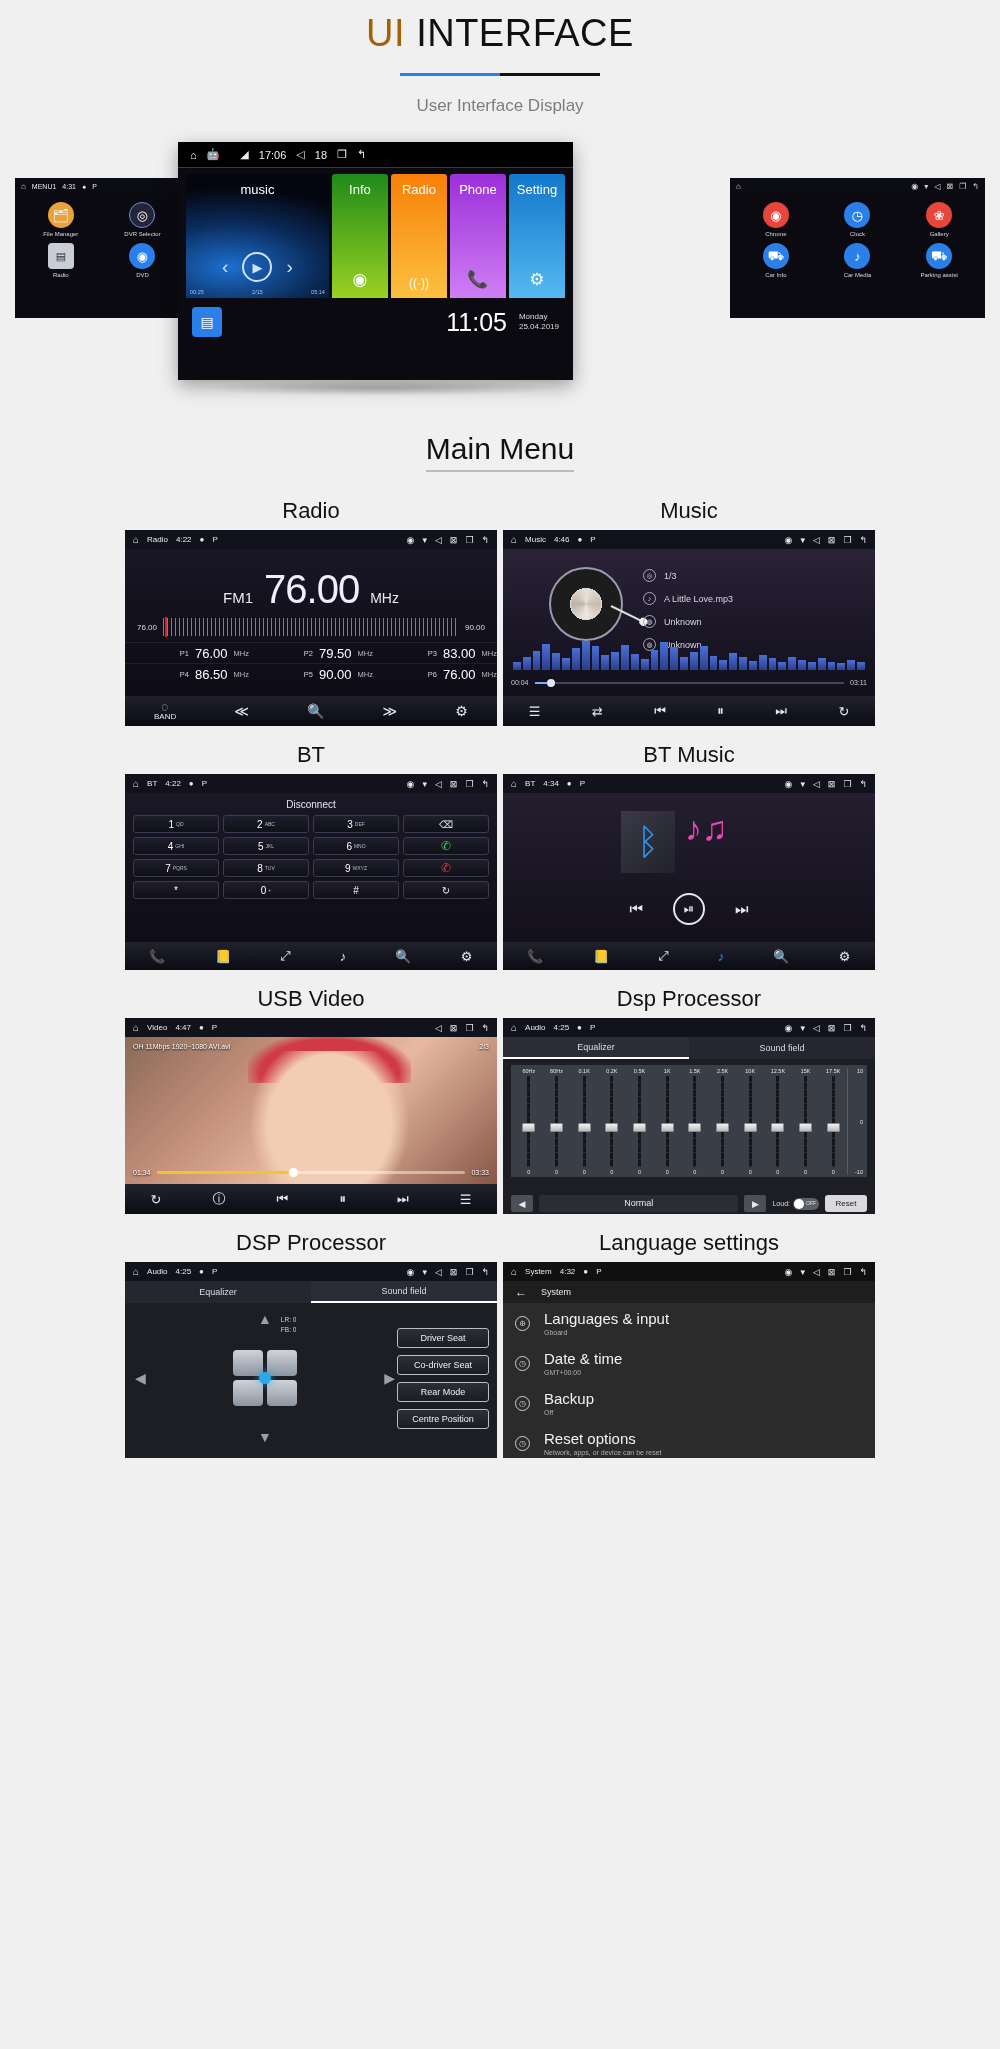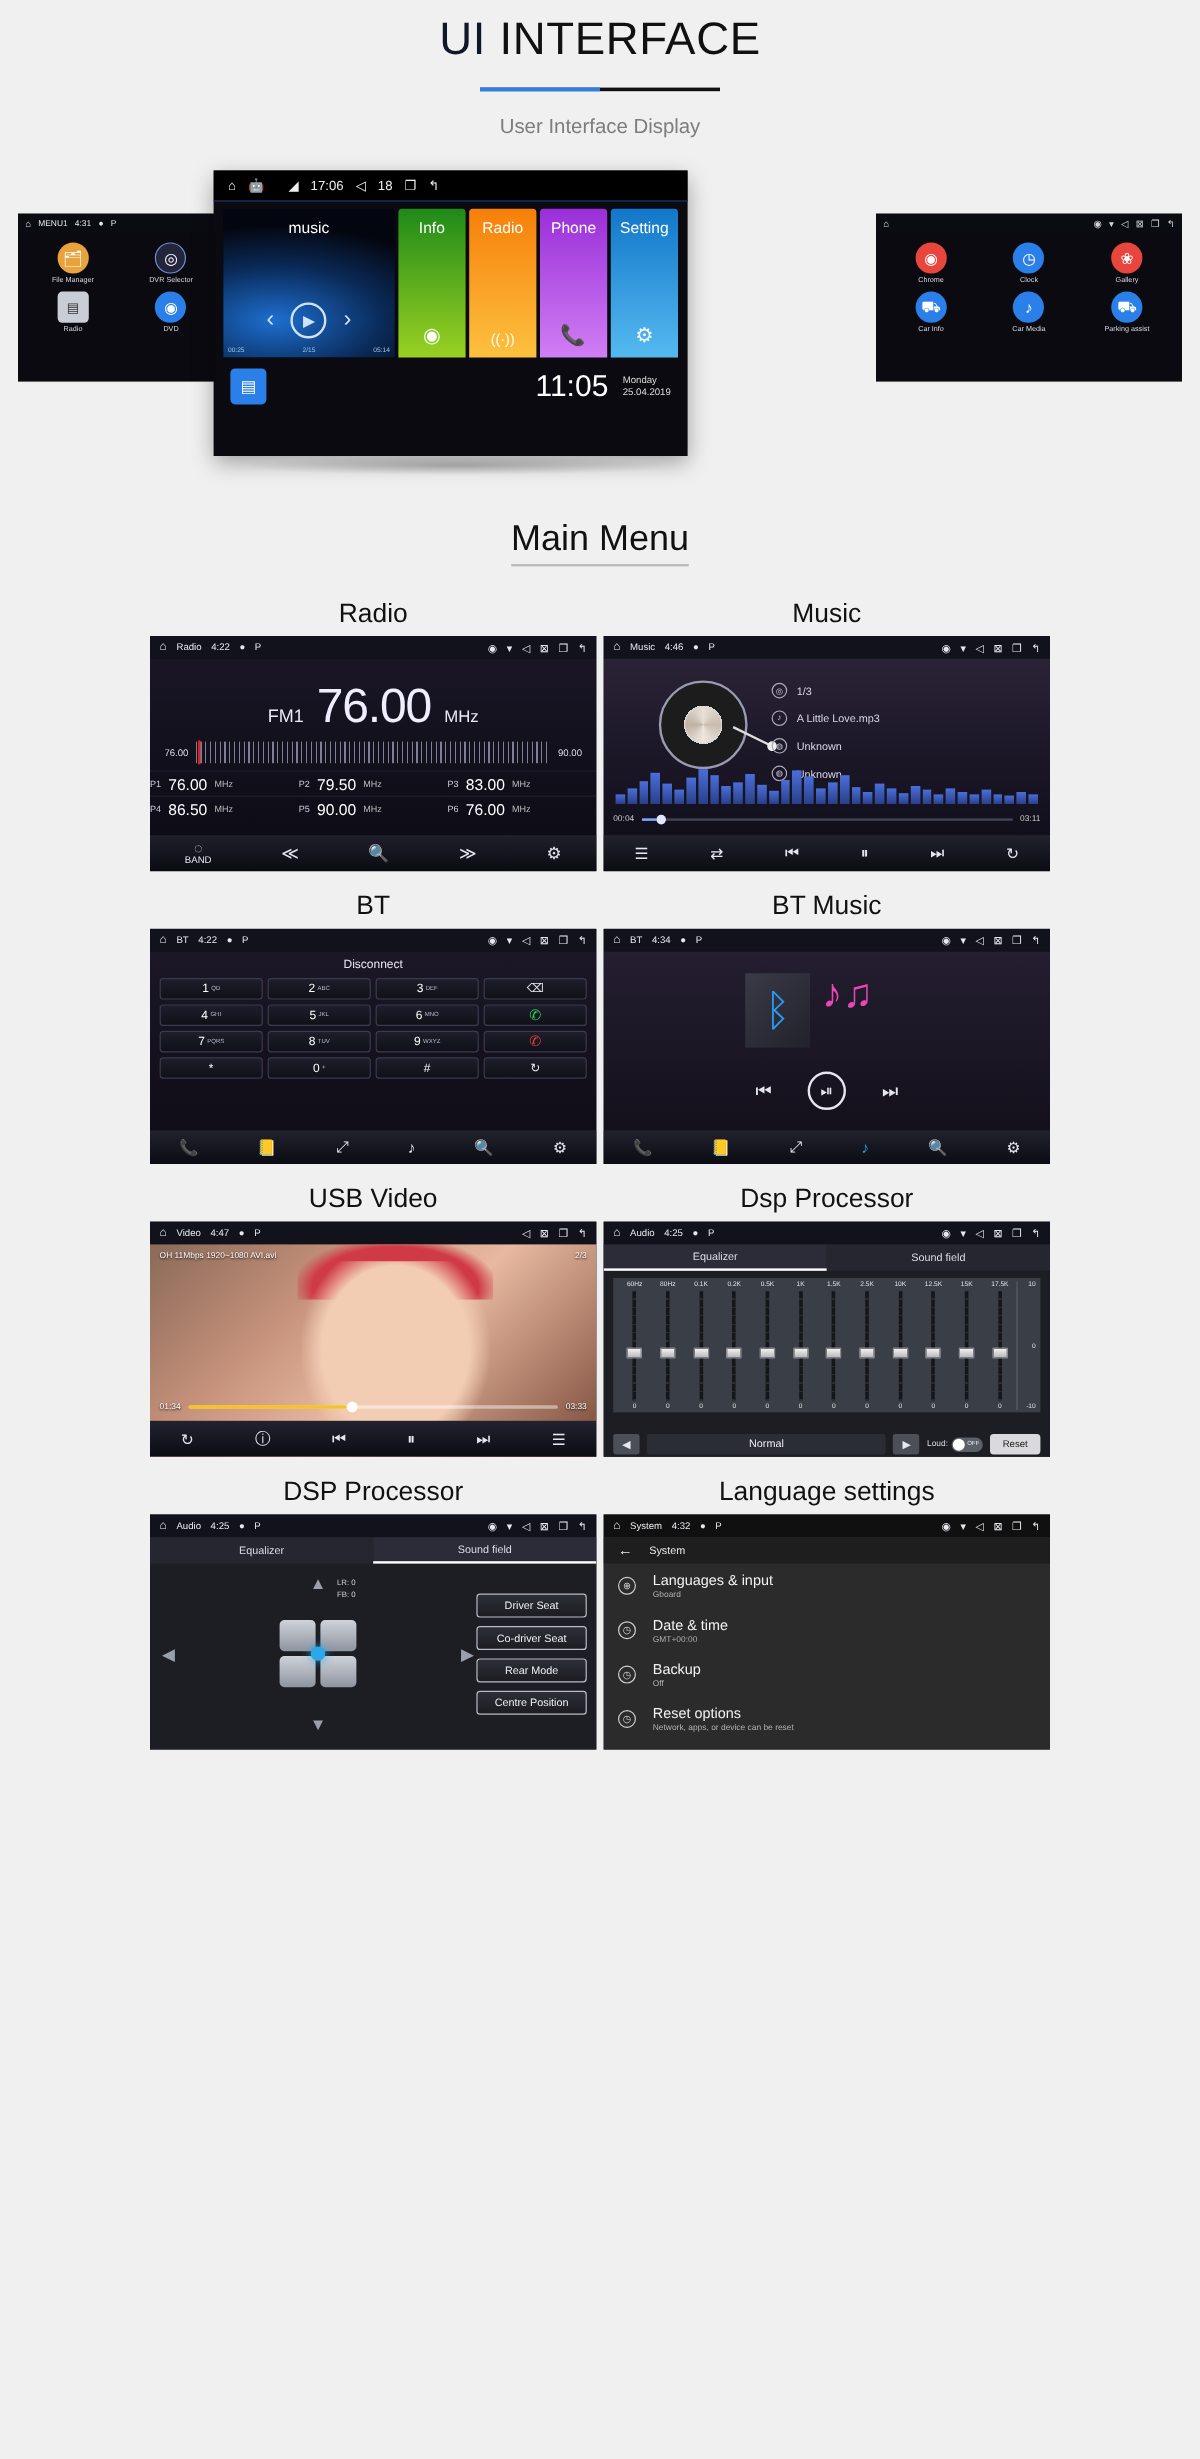--- a/index.html
+++ b/index.html
@@ -3,21 +3,21 @@
 <meta charset="utf-8">
 <style>
   * { box-sizing: border-box; margin:0; padding:0; }
   body {
     width:1000px; height:2049px; background:#f0f0f0;
     font-family:"Liberation Sans", sans-serif; overflow:hidden; position:relative;
   }
   
   .page-head { text-align:center; padding-top:12px; }
   .page-head h1 { font-size:38px; font-weight:400; letter-spacing:.5px; }
-  .page-head h1 .ui { color:#0f172a; font-weight:400; }
+  .page-head h1 .ui { color:#a16207; font-weight:400; }
   .page-head h1 .rest { color:#111; }
   .rule { width:200px; height:3px; margin:18px auto 0; position:relative; background:#111; }
   .rule::before { content:""; position:absolute; left:0; top:0; width:50%; height:100%; background:#2a7fe8; }
   .page-head h2 { font-size:17px; color:#7d7d7d; font-weight:400; margin-top:20px; }
 
   
   .hero { position:relative; height:260px; margin-top:26px; }
   .screen { position:absolute; background:#0a0a10; overflow:hidden; }
   .sideL { left:15px; top:36px; width:255px; height:140px; }
   .sideR { right:15px; top:36px; width:255px; height:140px; }
@@ -92,21 +92,21 @@
   .freqrow { display:flex; align-items:baseline; justify-content:center; gap:11px; padding-top:18px; }
   .freqrow .band { font-size:15px; color:#e9e9f2; }
   .freqrow .big { font-size:40px; color:#eef; font-weight:300; letter-spacing:-1px; }
   .freqrow .unit { font-size:14px; color:#e9e9f2; }
   .scalerow { display:flex; align-items:center; padding:6px 12px 0; gap:6px; font-size:8px; color:#dcdce8; }
   .scale { flex:1; height:18px; position:relative;
      background:repeating-linear-gradient(90deg,#7e7e95 0 1px, transparent 1px 4px); }
   .scale .needle{ position:absolute; left:2px; top:-1px; width:2px; height:20px; background:#e02020; }
   .presets { margin-top:6px; }
   .prow { display:flex; }
-  .pcell { flex:1; display:flex; align-items:center; justify-content:flex-start; gap:6px;
+  .pcell { flex:1; display:flex; align-items:center; justify-content:flex-end; gap:6px;
      height:21px; border-top:1px solid rgba(255,255,255,.07); }
   .pcell .pn { font-size:7.5px; color:#cfcfe0; }
   .pcell .pv { font-size:13px; color:#fff; }
   .pcell .pu { font-size:7.5px; color:#bbb; }
   .rbottom { position:absolute; bottom:0; left:0; right:0; height:30px;
      background:linear-gradient(180deg,#20202c,#0a0a12);
      display:flex; align-items:center; justify-content:space-around; color:#e6e6f0; font-size:14px; }
   .rbottom .bandico{ font-size:8px; text-align:center; line-height:1; }
 
   
@@ -242,21 +242,21 @@
      font-size:9px; display:flex; align-items:center; justify-content:center; }
 
   
   .sys-body { height:177px; background:#2b2b2b; position:relative; }
   .sysbar { height:22px; background:#1e1e1e; display:flex; align-items:center;
      gap:14px; padding:0 12px; color:#e9e9e9; font-size:9px; }
   .sysbar .back { font-size:12px; }
   .srow { display:flex; align-items:center; gap:14px; padding:7px 12px; }
   .srow .sico { width:15px; height:15px; border:1.2px solid #cfcfcf; border-radius:50%;
      display:flex; align-items:center; justify-content:center; font-size:8px; color:#cfcfcf; }
-  .srow .st { font-size:12px; color:#f2f2f2; }
+  .srow .st { font-size:15px; color:#f2f2f2; }
   .srow .ss { font-size:7px; color:#b0b0b0; margin-top:2px; }
 </style>
 </head>
 <body>
 
 <div class="page-head">
   <h1>
     <span class="ui">UI</span><span class="rest"> INTERFACE</span>
   </h1>
   <div class="rule"></div>

